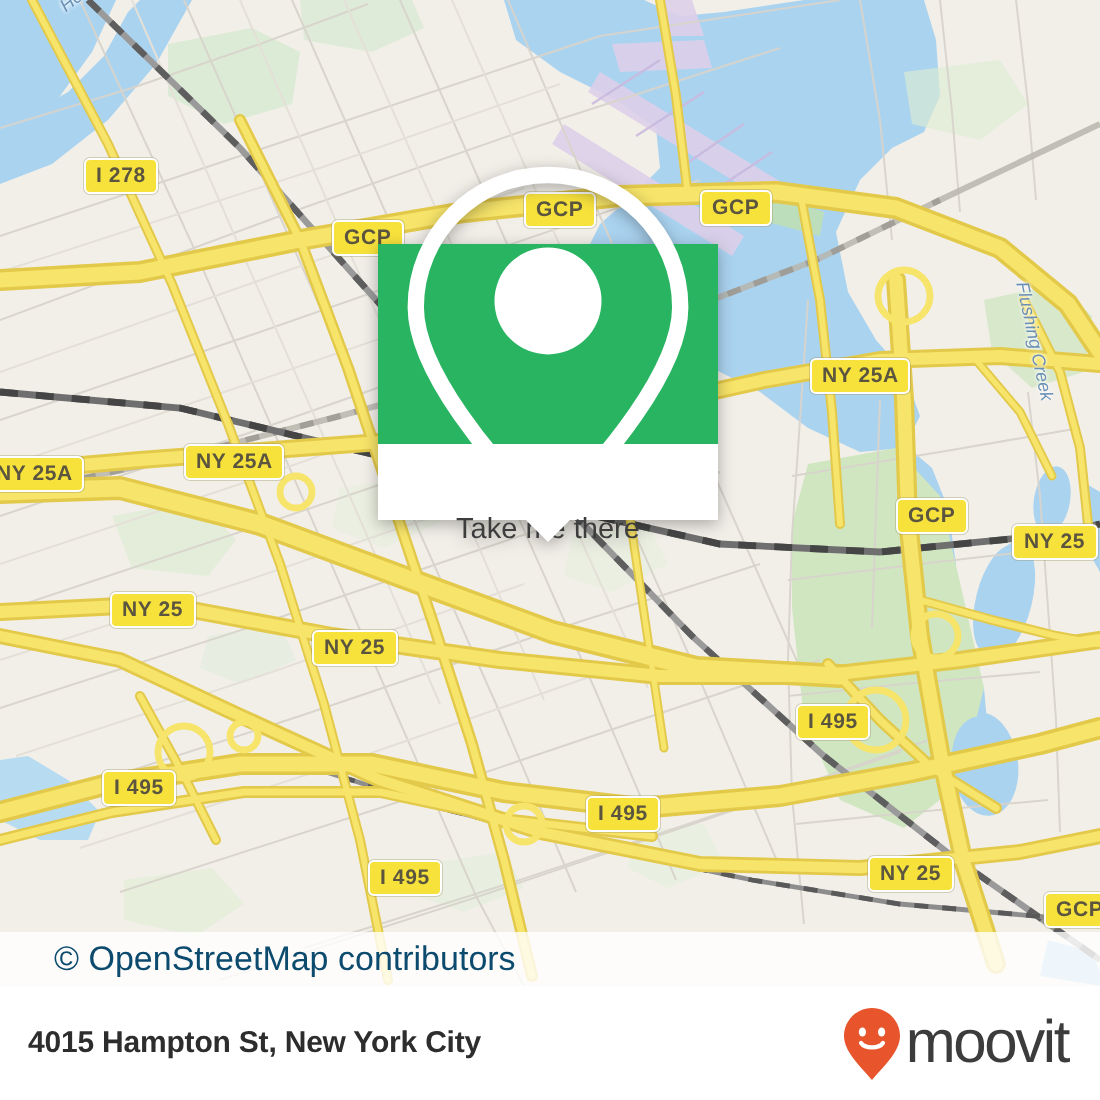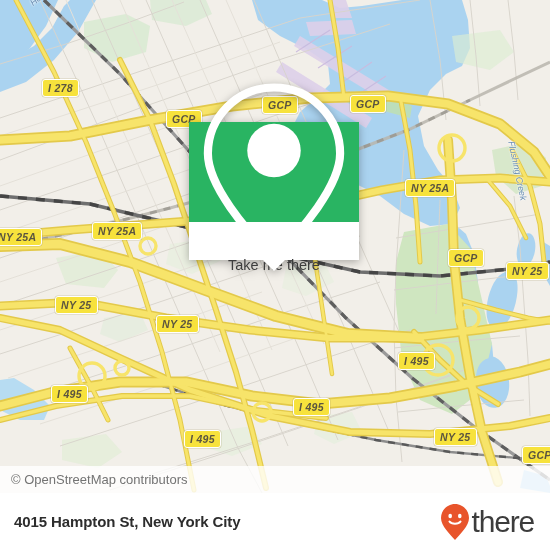--- a/index.html
+++ b/index.html
@@ -41,21 +41,20 @@
     border-radius: 3px;
     color: #5b5540;
     font-size: 10.5px;
     font-weight: bold;
     line-height: 1;
     padding: 2.5px 5px 3px 5px;
     letter-spacing: .3px;
     white-space: nowrap;
     box-shadow: 0 0 0 .5px rgba(150,140,90,.35);
     font-family: "Liberation Sans", sans-serif;
-    font-style: italic;
   }
 
   
   .waterlabel {
     position: absolute;
     color: #6a8fb5;
     font-size: 9px;
     font-style: italic;
     white-space: nowrap;
     font-family: "Liberation Sans", sans-serif;
@@ -109,23 +108,24 @@
     top: 466px;
     width: 550px;
     height: 27px;
     background: rgba(255,255,255,.80);
     display: flex;
     align-items: center;
     box-sizing: border-box;
     padding-left: 11px;
   }
   .attrib span {
-    font-size: 13px;
-    color: #737373;
-    font-family: "Liberation Sans", sans-serif;
+    font-size: 17px;
+    color: #0c4a6e;
+    font-family: "Liberation Sans", sans-serif;
+    margin-left: 16px;
   }
 
   
   .footer {
     position: absolute;
     left: 0;
     top: 493px;
     width: 550px;
     height: 57px;
     background: #ffffff;
@@ -376,17 +376,17 @@
 
   <div class="footer">
     <div class="footer-address">4015 Hampton St, New York City</div>
     <div class="brand">
       <svg width="30" height="38" viewBox="0 0 30 38">
         <path d="M15 1 C7.3 1 1 7.3 1 15 C1 23 10 31 15 37 C20 31 29 23 29 15 C29 7.3 22.7 1 15 1 Z" fill="#e8542b"></path>
         <ellipse cx="10.2" cy="13" rx="1.8" ry="2.3" fill="#ffffff"></ellipse>
         <ellipse cx="19.8" cy="13" rx="1.8" ry="2.3" fill="#ffffff"></ellipse>
         <path d="M9.5 18.5 C11.5 21.4 18.5 21.4 20.5 18.5" fill="none" stroke="#ffffff" stroke-width="2.1" stroke-linecap="round"></path>
       </svg>
-      <div class="brand-word">there</div>
+      <div class="brand-word">moovit</div>
     </div>
   </div>
 
 </div>
 
 </body></html>

